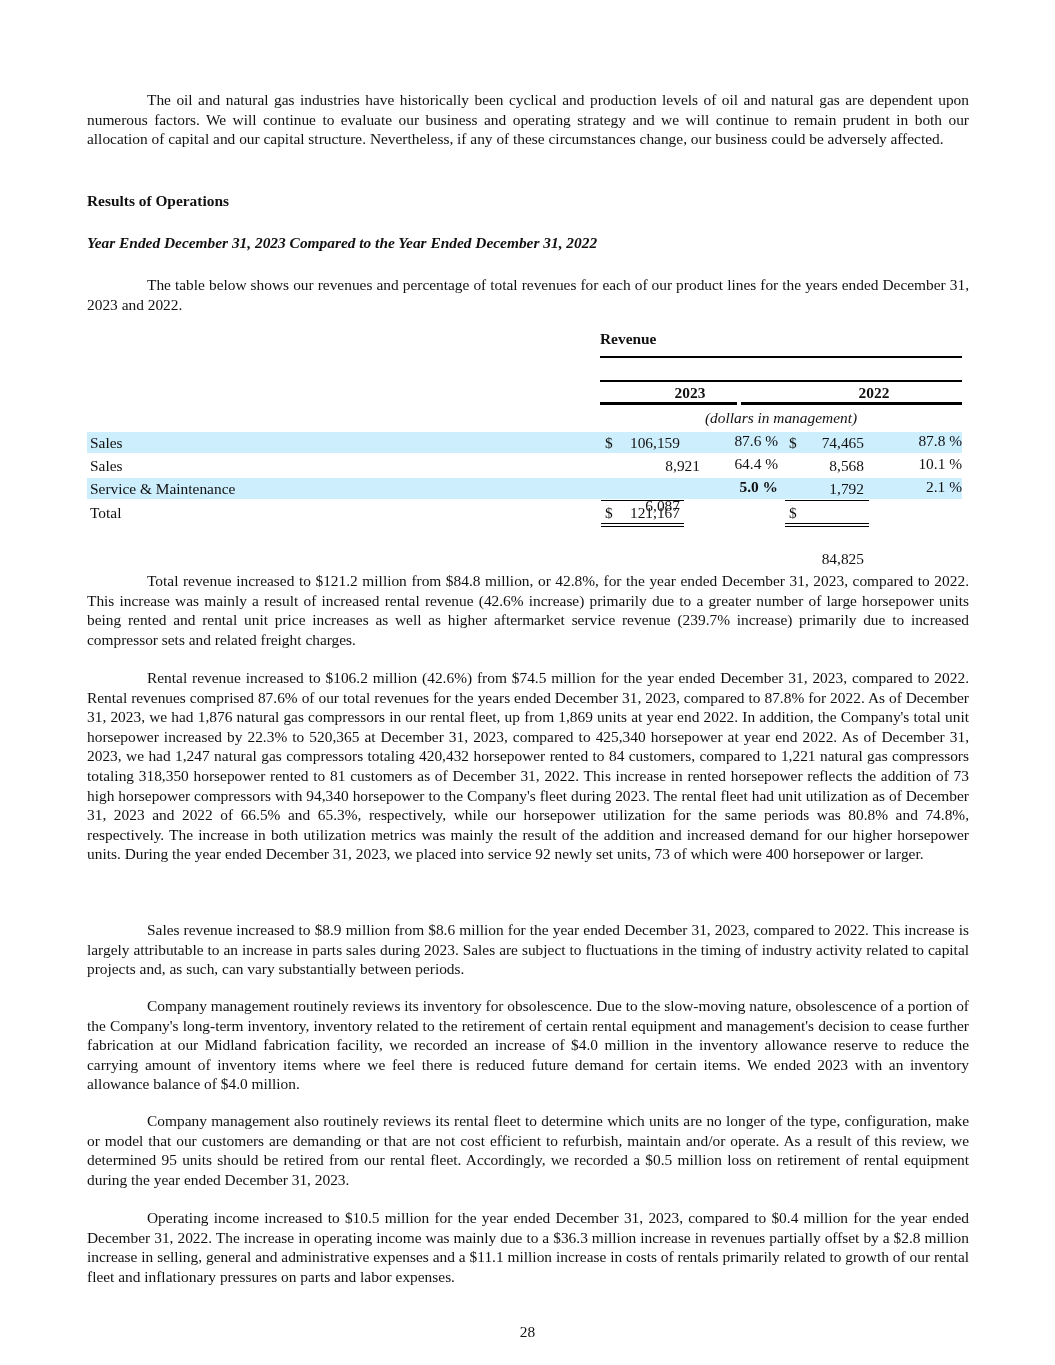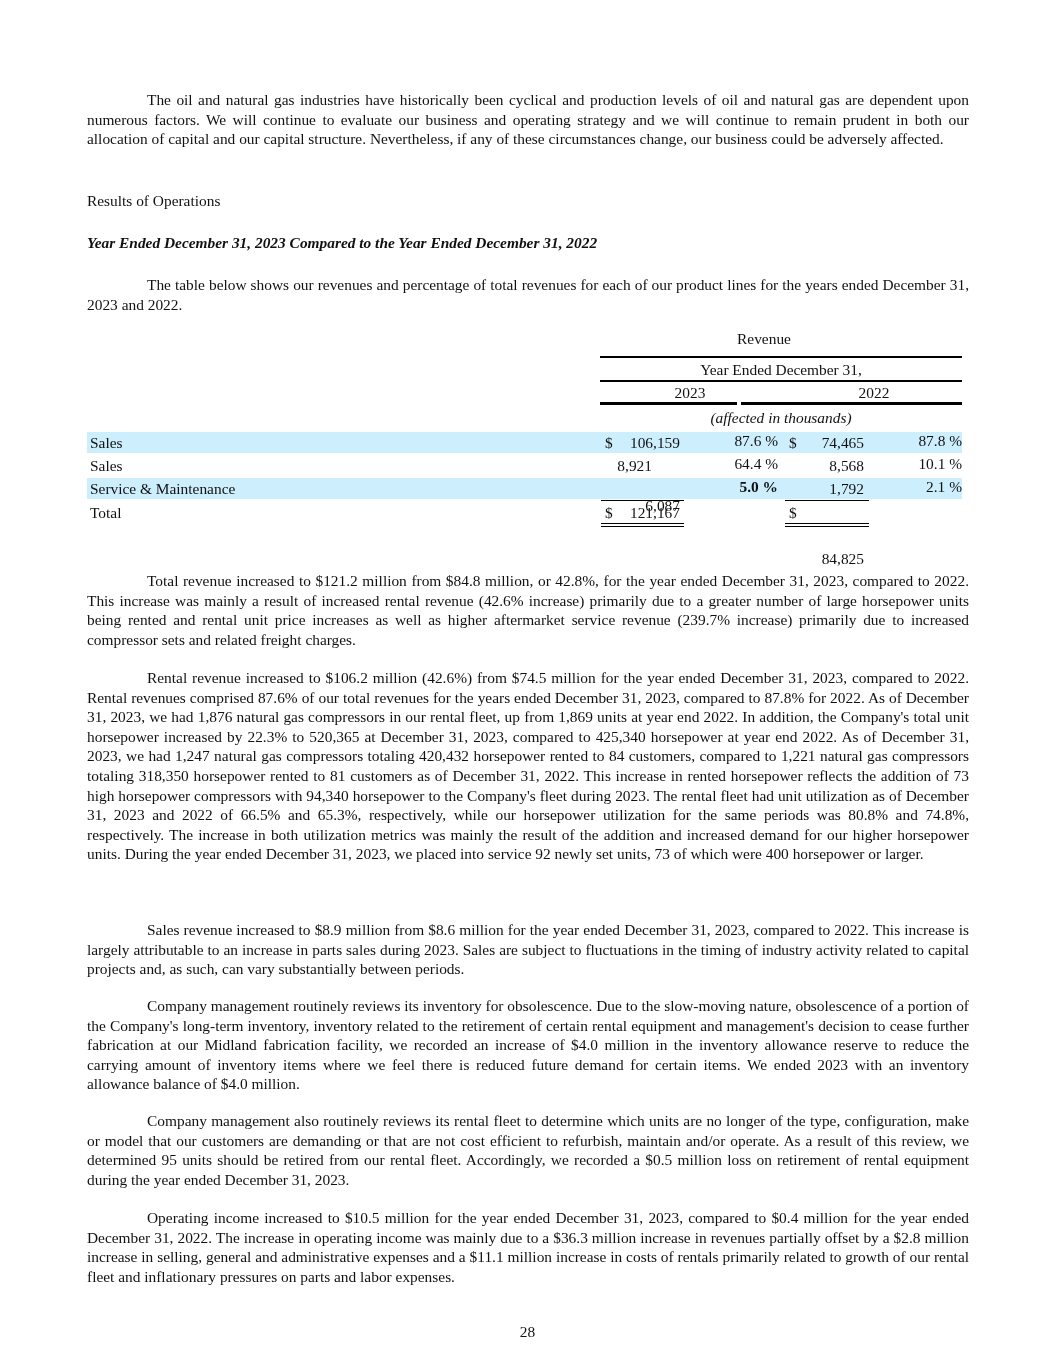--- a/index.html
+++ b/index.html
@@ -3,21 +3,21 @@
 <meta charset="utf-8">
 <style>
   html, body { margin: 0; padding: 0; background: #ffffff; }
   body { width: 1055px; height: 1365px; position: relative; overflow: hidden;
          font-family: "Liberation Serif", "DejaVu Serif", serif; color: #111; }
   .page { position: absolute; left: 0; top: 0; width: 886px; height: 1365px; }
   .para { position: absolute; left: 87px; width: 882px; font-size: 15.4px; line-height: 19.6px;
           text-align: justify; margin: 0; }
   .para .indent { display: inline-block; width: 60px; }
   .heading { position: absolute; left: 87px; font-size: 15.4px; margin: 0; }
-  .bold { font-weight: normal; }
+  .bold { font-weight: bold; }
   .bolditalic { font-weight: bold; font-style: italic; }
 
   .tbl { position: absolute; left: 0; top: 0; width: 1055px; height: 560px; pointer-events: none; }
   .tbl * { pointer-events: auto; }
   .ctext { position: absolute; font-size: 15.4px; white-space: nowrap; }
   .hline { position: absolute; height: 0; border-top: 2px solid #000; }
   .thick { border-top-width: 3px; }
   .rowbg { position: absolute; left: 87px; width: 875px; height: 21px; background: #cdeefd; }
   .lbl { position: absolute; left: 90px; font-size: 15.4px; white-space: nowrap; }
   .num { position: absolute; font-size: 15.4px; text-align: right; white-space: nowrap; }
@@ -33,46 +33,45 @@
 
   <p class="para" style="top:90px;"><span class="indent"></span><span>The oil and natural gas industries have historically been cyclical and production levels of oil and natural gas are dependent upon numerous factors. We will continue to evaluate our business and operating strategy and we will continue to remain prudent in both our allocation of capital and our capital structure. Nevertheless, if any of these circumstances change, our business could be adversely affected.</span></p>
 
   <p class="heading bold" style="top:192px;">Results of Operations</p>
 
   <p class="heading bolditalic" style="top:234px;">Year Ended December 31, 2023 Compared to the Year Ended December 31, 2022</p>
 
   <p class="para" style="top:275px;"><span class="indent"></span><span>The table below shows our revenues and percentage of total revenues for each of our product lines for the years ended December 31, 2023 and 2022.</span></p>
 
   <div class="tbl">
-    <div class="ctext bold" style="top:330px; left:583px; width:362px; text-align:center;">Revenue</div>
+    <div class="ctext bold" style="top:330px; left:600px; width:362px; text-align:left;">Revenue</div>
     <div class="hline" style="top:356px; left:600px; width:362px;"></div>
-    <div class="ctext bold" style="top:361px; left:600px; width:362px; text-align:center;">Year Ended December 31,</div>
     <div class="hline" style="top:380px; left:600px; width:362px;"></div>
     <div class="ctext bold" style="top:384px; left:600px; width:180px; text-align:center;">2023</div>
     <div class="ctext bold" style="top:384px; left:786px; width:176px; text-align:center;">2022</div>
     <div class="hline thick" style="top:402px; left:600px; width:137px;"></div>
     <div class="hline thick" style="top:402px; left:741px; width:221px;"></div>
-    <div class="ctext" style="top:409px; left:600px; width:362px; text-align:center; font-style:italic;">(affected in thousands)</div>
+    <div class="ctext" style="top:409px; left:600px; width:362px; text-align:center; font-style:italic;">(dollars in management)</div>
 
     <div class="rowbg" style="top:432px;"></div>
     <div class="rowbg" style="top:478px;"></div>
 
     <div>
       <div class="lbl" style="top:434px;">Sales</div>
       <div class="dollar" style="top:434px; left:605px;">$</div>
       <div class="num" style="top:434px; left:620px; width:60px;">106,159</div>
       <div class="num" style="top:432px; left:710px; width:68px;">87.6 %</div>
       <div class="dollar" style="top:434px; left:789px;">$</div>
       <div class="num" style="top:434px; left:804px; width:60px;">74,465</div>
       <div class="num" style="top:432px; left:894px; width:68px;">87.8 %</div>
     </div>
 
     <div>
       <div class="lbl" style="top:457px;">Sales</div>
-      <div class="num" style="top:457px; left:592px; width:60px;">8,921</div>
+      <div class="num" style="top:457px; left:640px; width:60px;">8,921</div>
       <div class="num" style="top:455px; left:710px; width:68px;">64.4 %</div>
       <div class="num" style="top:457px; left:804px; width:60px;">8,568</div>
       <div class="num" style="top:455px; left:894px; width:68px;">10.1 %</div>
     </div>
 
     <div>
       <div class="lbl" style="top:480px;">Service &amp; Maintenance</div>
       <div class="num" style="top:480px; left:620px; width:60px;margin-top:17px;">6,087</div>
       <div class="num" style="top:478px; left:710px; width:68px;font-weight:bold;">5.0 %</div>
       <div class="num" style="top:480px; left:804px; width:60px;">1,792</div>

